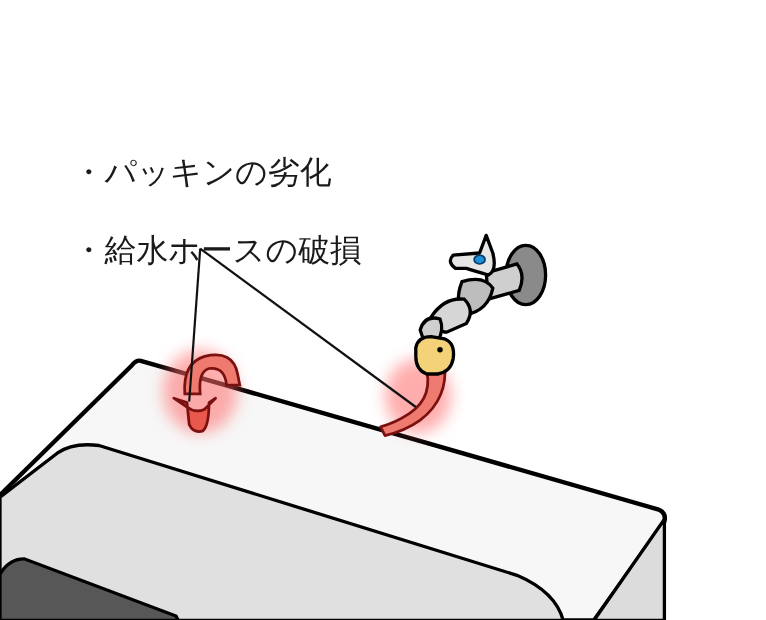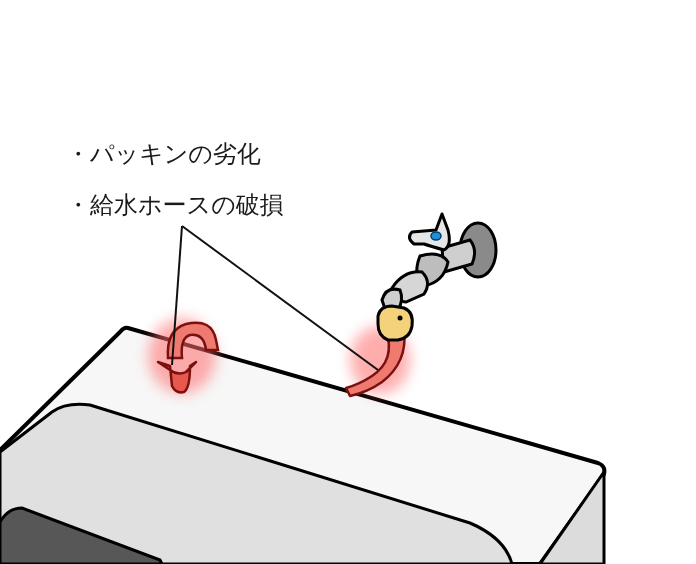--- a/index.html
+++ b/index.html
@@ -1,22 +1,22 @@
 <!DOCTYPE html>
 <html><head>
   <meta charset="utf-8">
   <style>
     html, body { margin:0; padding:0; background:#ffffff; }
     body { width:696px; height:564px; position:relative; overflow:hidden;
            font-family:"DejaVu Sans", "Liberation Sans", sans-serif; }
     #scene { position:absolute; left:0; top:0; width:696px; height:564px; }
-    .label { position:absolute; left:66px; font-size:24px; color:#1a1a1a;
+    .label { position:absolute; left:66px; font-size:29px; color:#1a1a1a;
              white-space:nowrap; letter-spacing:0px; line-height:1; }
     #label-0 { top:142px; }
-    #label-1 { top:193px; }
+    #label-1 { top:213px; }
   </style>
 </head>
 <body>
 
 <svg id="scene" viewBox="0 0 696 564" xmlns="http://www.w3.org/2000/svg">
   <defs>
     <filter id="glow" x="-50%" y="-50%" width="200%" height="200%">
       <feGaussianBlur stdDeviation="7"></feGaussianBlur>
     </filter>
   </defs>

